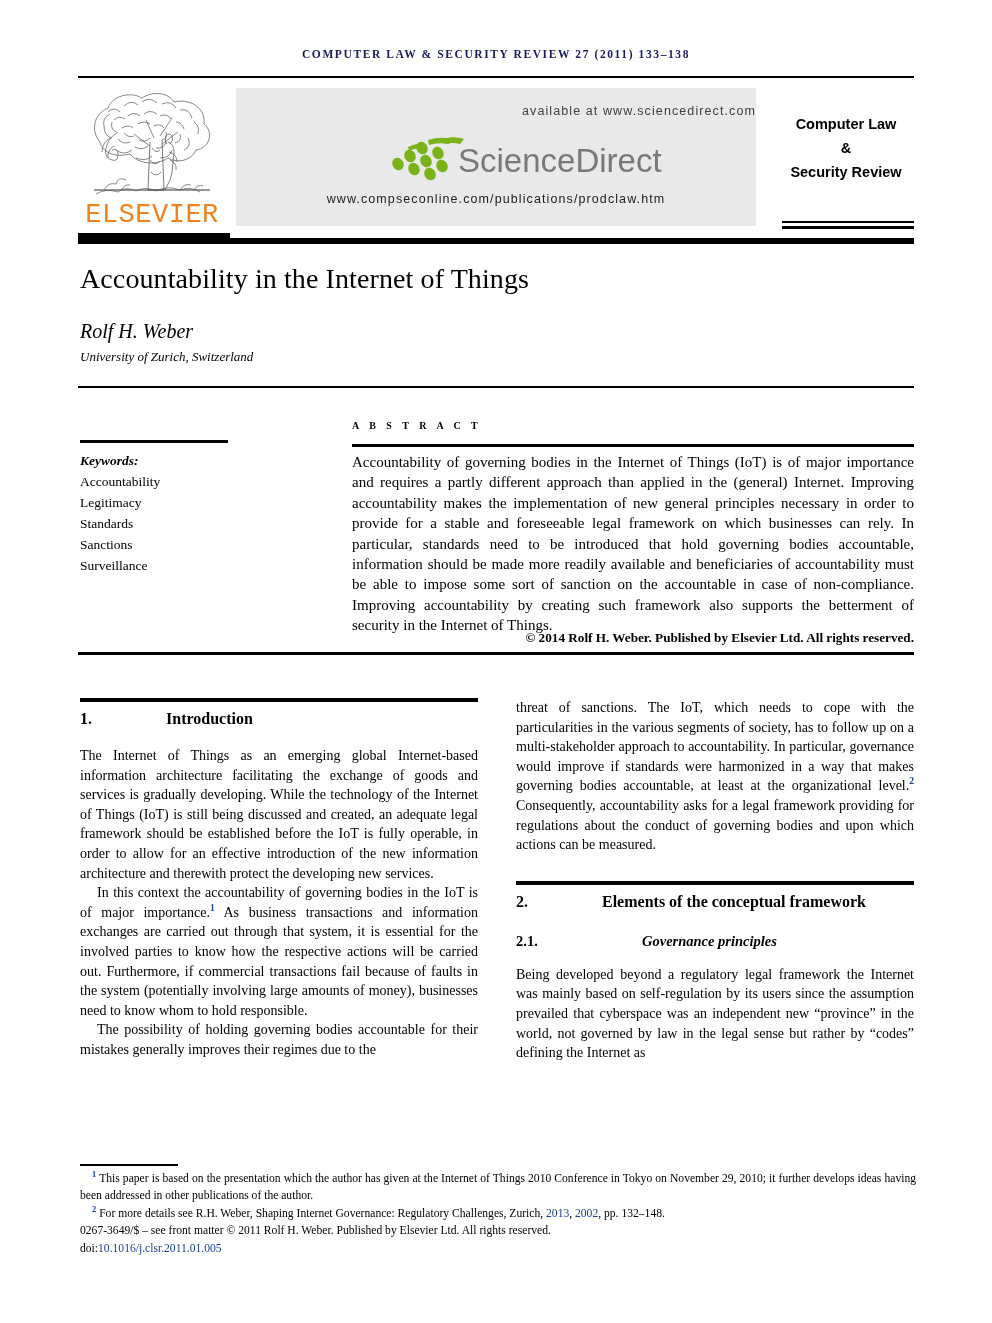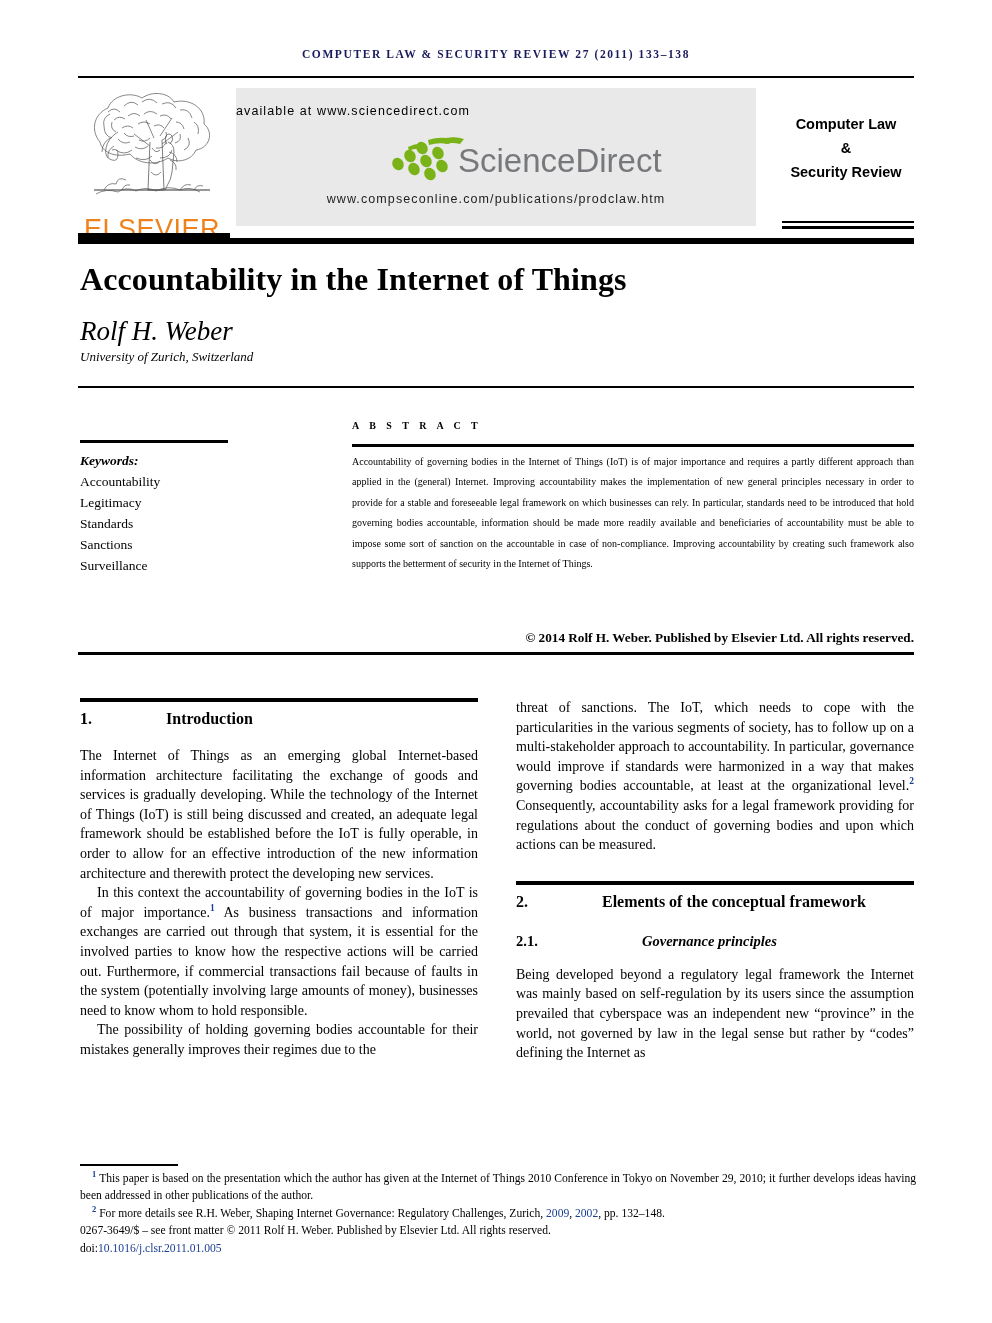--- a/index.html
+++ b/index.html
@@ -57,25 +57,25 @@
     width: 152px;
     height: 150px;
   }
   .elsevier-tree {
     position: absolute;
     left: 6px; top: 2px;
     width: 136px; height: 112px;
   }
   .elsevier-word {
     position: absolute;
-    left: 0; top: 126px;
+    left: 0; top: 112px;
     width: 148px;
     text-align: center;
     color: #f0821e;
-    font-family: Liberation Sans, sans-serif;
+    font-family: Liberation Mono, monospace;
     font-size: 27px;
     letter-spacing: 0.5px;
     line-height: 30px;
   }
   .elsevier-underline {
     position: absolute;
     left: 0; top: 145px;
     width: 152px;
     height: 5px;
     background: #000;
@@ -85,25 +85,25 @@
     position: absolute;
     left: 158px; top: 0;
     width: 520px;
     height: 138px;
     background: #e9e9e9;
   }
   .sd-available {
     position: absolute;
     left: 0; top: 16px;
     width: 520px;
-    text-align: left;
+    text-align: right;
     font-family: "Liberation Sans", "DejaVu Sans", sans-serif;
     font-size: 12.5px;
     letter-spacing: 1.1px;
-    color: #000000;
+    color: #404040;
   }
   .sd-logo {
     position: absolute;
     left: 0; top: 48px;
     width: 520px;
     height: 48px;
   }
   .sd-url {
     position: absolute;
     left: 0; top: 104px;
@@ -151,31 +151,31 @@
     height: 6px;
     background: #000;
   }
 
   
   .paper-title {
     position: absolute;
     left: 80px; top: 262px;
     width: 830px;
     font-family: "Liberation Serif", "DejaVu Serif", serif;
-    font-weight: bold;
-    font-size: 32px;
+    font-weight: normal;
+    font-size: 28px;
     line-height: 34px;
     letter-spacing: 0.1px;
   }
   .author {
     position: absolute;
     left: 80px; top: 318px;
     width: 600px;
     font-style: italic;
-    font-size: 27px;
+    font-size: 20px;
     line-height: 26px;
   }
   .affiliation {
     position: absolute;
     left: 80px; top: 348px;
     width: 600px;
     font-style: italic;
     font-size: 13px;
     line-height: 18px;
   }
@@ -216,21 +216,21 @@
     position: absolute;
     left: 352px; top: 444px;
     width: 562px;
     height: 3px;
     background: #000;
   }
   .abstract-body {
     position: absolute;
     left: 352px; top: 452px;
     width: 562px;
-    font-size: 10px;
+    font-size: 15px;
     line-height: 20.4px;
     text-align: justify;
   }
   .abstract-copy {
     position: absolute;
     left: 352px; top: 628px;
     width: 562px;
     text-align: right;
     font-size: 13.2px;
     font-weight: bold;
@@ -448,18 +448,18 @@
     <div class="subsec-head">
       <span class="sec-num">2.1.</span>
       <span>Governance principles</span>
     </div>
     <p class="body">Being developed beyond a regulatory legal framework the Internet was mainly based on self-regulation by its users since the assumption prevailed that cyberspace was an independent new “province” in the world, not governed by law in the legal sense but rather by “codes” defining the Internet as</p>
   </div>
 
   <div class="fn-rule"></div>
   <div class="footnotes">
     <p class="fn-item"><span class="fn-mark">1</span> <span>This paper is based on the presentation which the author has given at the Internet of Things 2010 Conference in Tokyo on November 29, 2010; it further develops ideas having been addressed in other publications of the author.</span></p>
-    <p class="fn-item"><span class="fn-mark">2</span> <span>For more details see R.H. Weber, Shaping Internet Governance: Regulatory Challenges, Zurich, </span><span class="lnk">2009</span><span>, </span><span class="lnk">2002</span><span>, pp. 132–148.</span></p>
+    <p class="fn-item"><span class="fn-mark">2</span> <span>For more details see R.H. Weber, Shaping Internet Governance: Regulatory Challenges, Zurich, </span><span class="lnk">2013</span><span>, </span><span class="lnk">2002</span><span>, pp. 132–148.</span></p>
     <p class="frontmatter">0267-3649/$ – see front matter © 2011 Rolf H. Weber. Published by Elsevier Ltd. All rights reserved.</p>
     <p class="doi"><span>doi:</span><span class="lnk">10.1016/j.clsr.2011.01.005</span></p>
   </div>
 
 </div>
 
 </body></html>

